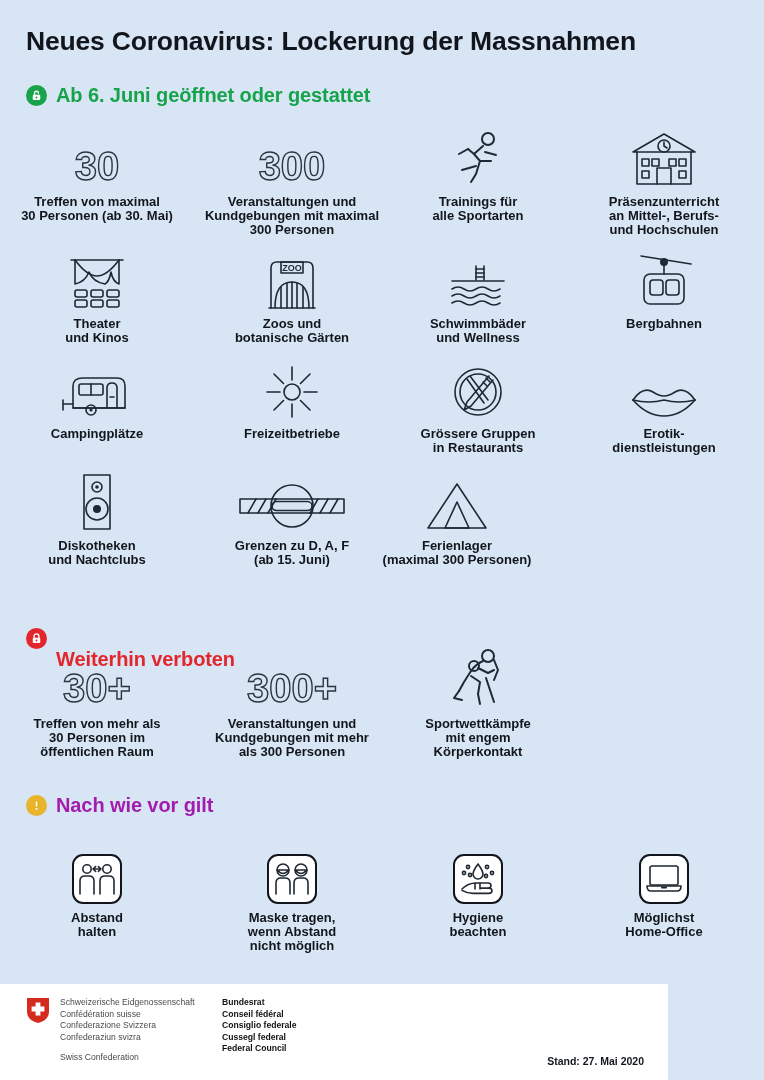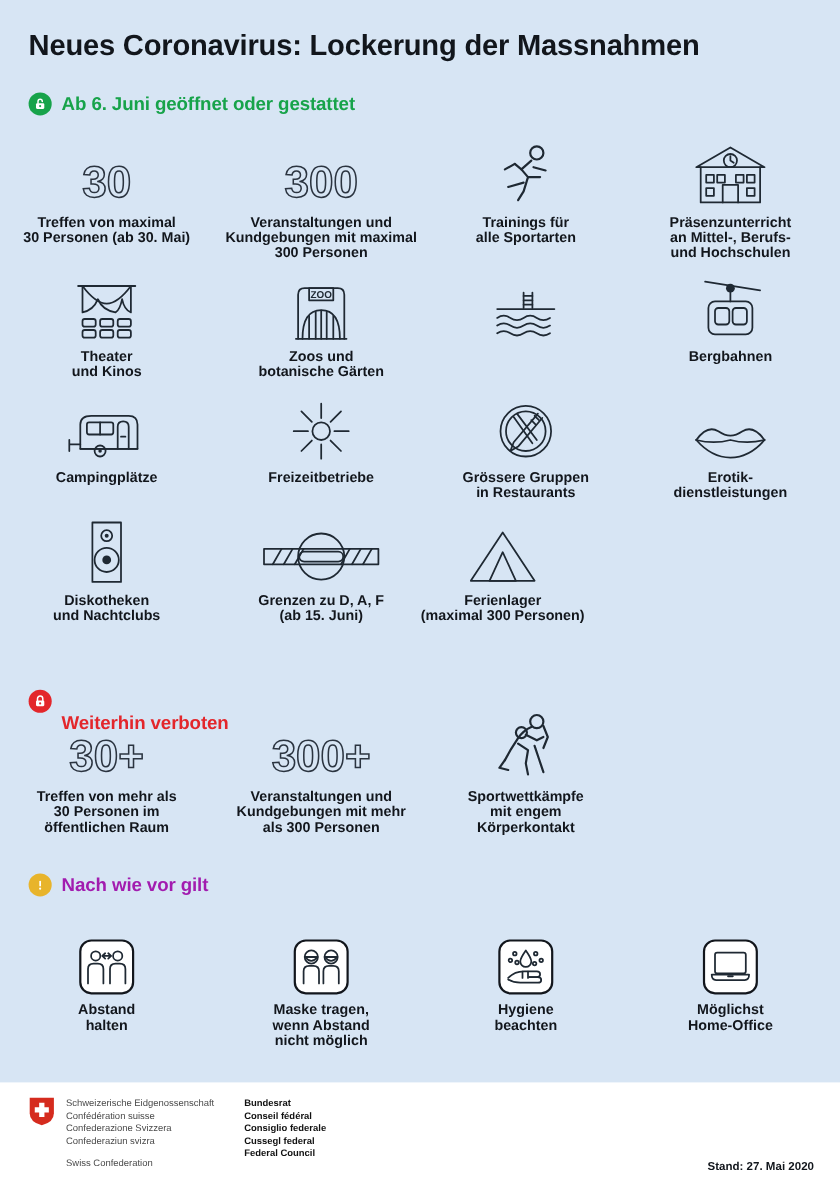--- a/index.html
+++ b/index.html
@@ -23,21 +23,21 @@
     letter-spacing: -0.2px;
   }
 
   
   .sec-head { position: absolute; display: flex; align-items: center; gap: 9px; }
   .sec-head .badge {
     width: 21px; height: 21px; border-radius: 50%;
     display: flex; align-items: center; justify-content: center;
     flex: 0 0 auto;
   }
-  .sec-head .sec-label { font-size: 17px; font-weight: 700; letter-spacing: -0.1px; }
+  .sec-head .sec-label { font-size: 20px; font-weight: 700; letter-spacing: -0.1px; }
   .sec-open  .badge { background: #17a34a; }
   .sec-open  .sec-label { color: #17a34a; }
   .sec-ban   .badge { background: #e3262b; }
   .sec-ban   .sec-label { color: #e3262b; margin-top: 42px; }
   .sec-still .badge { background: #e8b42b; }
   .sec-still .sec-label { color: #a21caf; }
 
   
   .item { position: absolute; width: 180px; text-align: center; }
   .item .art {
@@ -61,21 +61,21 @@
   .fl { fill: #1f2933; }
 
   
   .boxicon {
     width: 50px; height: 50px; background: #ffffff;
     border: 2.6px solid #12161c; border-radius: 11px;
     display: flex; align-items: center; justify-content: center;
   }
 
   
-  .footer { position: absolute; left:0; top:984px; width:764px; height:96px; background:#ffffff; }
+  .footer { position: absolute; left:0; top:984px; width:668px; height:96px; background:#ffffff; }
   .shield { position: absolute; left: 26px; top: 13px; }
   .logo-txt { position: absolute; left: 60px; top: 13px; font-size: 8.6px; line-height: 11.6px; color: #4a4a4a; }
   .logo-txt .sc { margin-top: 9px; }
   .logo-bold { position: absolute; left: 222px; top: 13px; font-size: 8.6px; line-height: 11.6px; color: #111; font-weight: 700; }
   .stand { position: absolute; right: 24px; bottom: 13px; font-size: 10.5px; font-weight: 700; color: #12161c; }
 </style>
 </head>
 <body>
 
 <div id="poster">
@@ -180,20 +180,22 @@
     <div class="art">
       <svg width="64" height="50" viewBox="0 0 64 50">
         <path class="ln-thin" d="M30 6 V20 M38 6 V20"></path>
         <path class="ln-thin" d="M30 9 H38 M30 13 H38 M30 17 H38"></path>
         <path class="ln-thin" d="M6 21 H58"></path>
         <path class="ln-thin" d="M6 29 q6 -4 12 0 t12 0 t12 0 t12 0"></path>
         <path class="ln-thin" d="M6 36 q6 -4 12 0 t12 0 t12 0 t12 0"></path>
         <path class="ln-thin" d="M6 43 q6 -4 12 0 t12 0 t12 0 t12 0"></path>
       </svg>
     </div>
+    <div class="cap">Schwimmbäder
+und Wellness</div>
   </div>
   <div class="item" style="left:574px; top:248px;">
     <div class="art">
       <svg width="62" height="56" viewBox="0 0 62 56">
         <path class="ln-thin" d="M8 2 L58 10"></path>
         <circle class="fl" cx="31" cy="8" r="4"></circle>
         <path class="ln-thin" d="M31 11 V20"></path>
         <rect class="ln-thin" x="11" y="20" width="40" height="30" rx="6"></rect>
         <rect class="ln-thin" x="17" y="26" width="13" height="15" rx="3"></rect>
         <rect class="ln-thin" x="33" y="26" width="13" height="15" rx="3"></rect>

